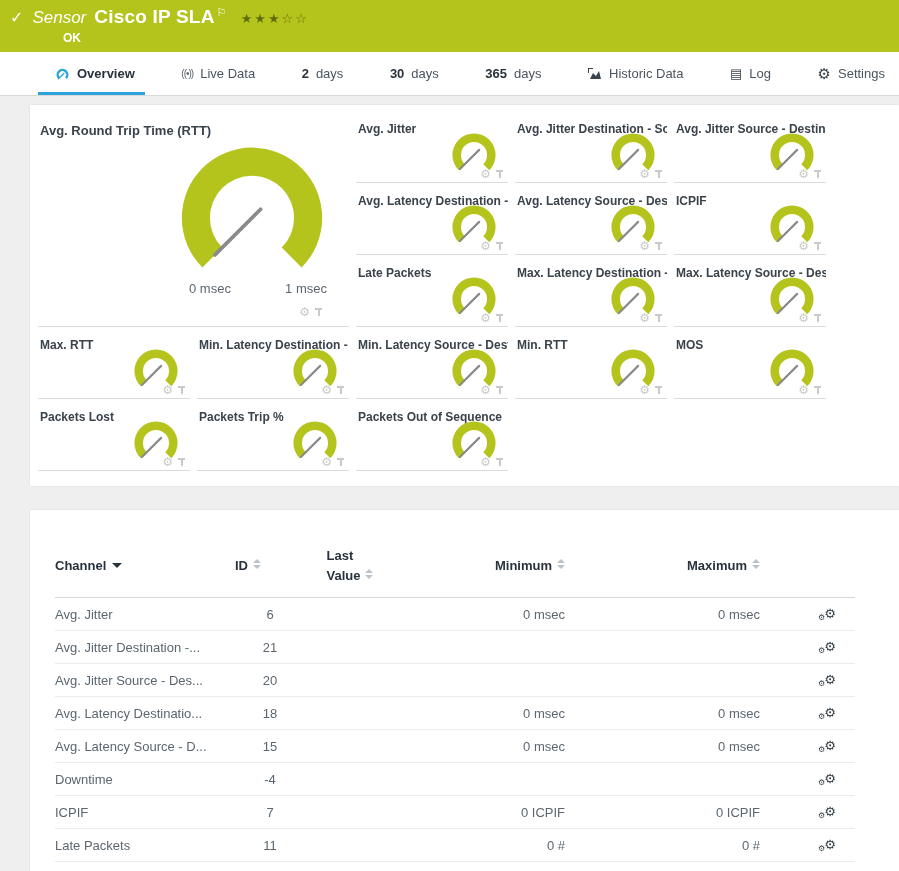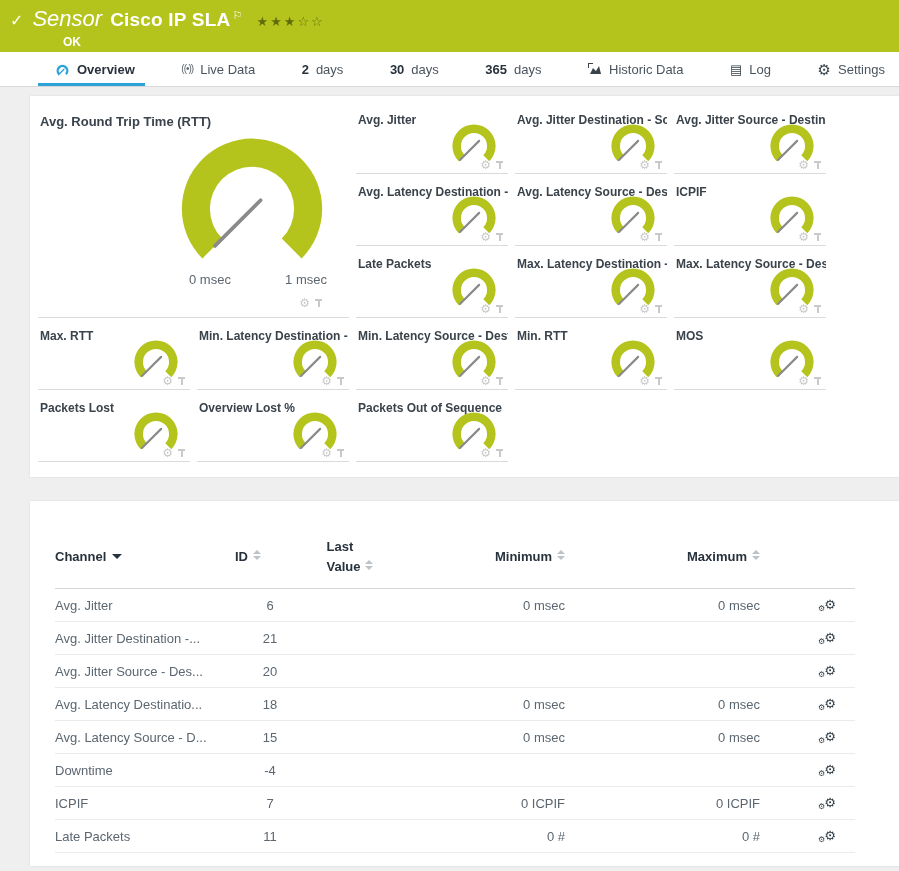--- a/index.html
+++ b/index.html
@@ -9,28 +9,28 @@
     background: #efefef;
     color: #5b6670;
   }
   
   .topbar {
     height: 52px; background: #b4c41c; color: #fff;
     padding: 6px 10px 0 10px;
   }
   .topbar-line1 { display: flex; align-items: baseline; }
   .check-ic { font-size: 16px; font-weight: bold; margin-right: 9px; }
-  .kind { font-style: italic; font-size: 22px; margin-right: 8px; }
+  .kind { font-style: italic; font-size: 17px; margin-right: 8px; }
   .sensor-title { font-size: 19px; font-weight: bold; letter-spacing: .2px; }
   .flag-ic { font-size: 11px; vertical-align: 7px; margin-left: 2px; }
   .stars { font-size: 13px; letter-spacing: 2px; color: rgba(25,32,0,.55); margin-left: 14px; }
   .topbar-status { font-size: 12px; font-weight: bold; margin: 3px 0 0 53px; }
   
   .tabstrip {
-    height: 35px; background: #fff; border-bottom: 1px solid #d9d9d9;
+    height: 44px; background: #fff; border-bottom: 1px solid #d9d9d9;
     display: flex; align-items: stretch; justify-content: space-between;
     padding: 0 14px 0 55px; font-size: 13px; color: #4a545e;
   }
   .tab { position: relative; display: flex; align-items: center; gap: 7px; cursor: pointer; white-space: nowrap; }
   .tab .num { font-weight: bold; color: #28323c; }
   .tab.active { color: #28323c; font-weight: bold; }
   .tab.active::after {
     content: ""; position: absolute; left: -17px; right: -10px; bottom: 0;
     height: 3px; background: #2ba3d9;
   }
@@ -331,21 +331,21 @@
           <span class="gauge"><svg width="54" height="45" viewBox="0 0 60 50">
               <path d="M13.0 47.0 A24 24 0 1 1 47.0 47.0 L40.3 40.3 A14.5 14.5 0 1 0 19.7 40.3 Z" fill="#b4c41c"></path>
               <line x1="35.7" y1="24.3" x2="14.4" y2="45.6" stroke="#8a8a8a" stroke-width="2.4" stroke-linecap="round"></line>
             </svg></span>
           <span class="tile-icons">
             <span class="ti-gear">⚙</span>
             <span class="ti-pin"></span>
           </span>
         </div>
       <div class="tile">
-          <div class="tile-title">Overview Lost %</div>
+          <div class="tile-title">Packets Trip %</div>
           <span class="gauge"><svg width="54" height="45" viewBox="0 0 60 50">
               <path d="M13.0 47.0 A24 24 0 1 1 47.0 47.0 L40.3 40.3 A14.5 14.5 0 1 0 19.7 40.3 Z" fill="#b4c41c"></path>
               <line x1="35.7" y1="24.3" x2="14.4" y2="45.6" stroke="#8a8a8a" stroke-width="2.4" stroke-linecap="round"></line>
             </svg></span>
           <span class="tile-icons">
             <span class="ti-gear">⚙</span>
             <span class="ti-pin"></span>
           </span>
         </div>
       <div class="tile">

